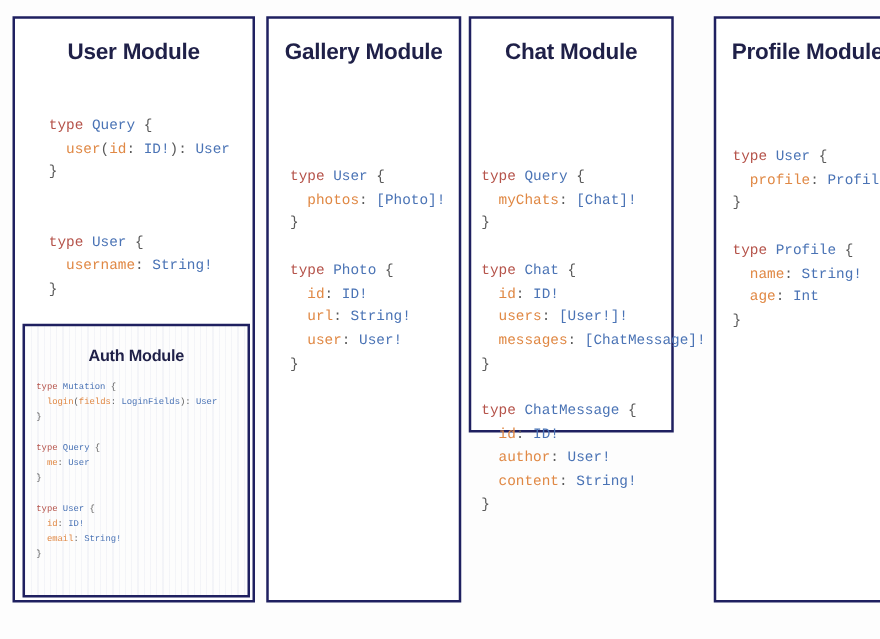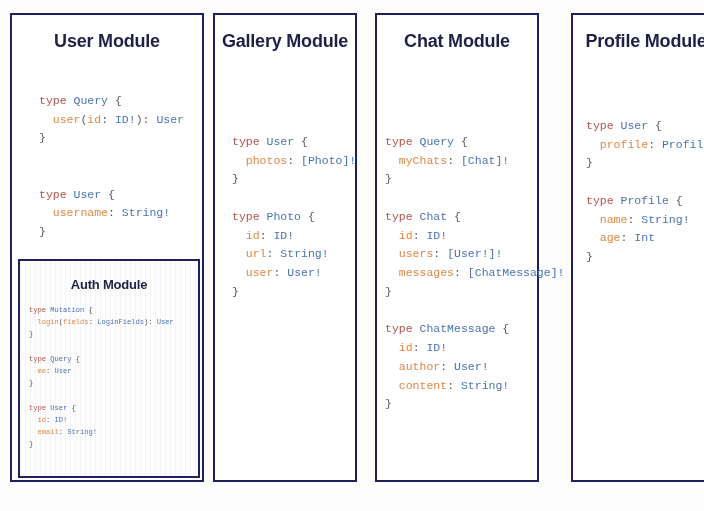--- a/index.html
+++ b/index.html
@@ -13,22 +13,22 @@
   .canvas{position:absolute;inset:0;}
 
   .card{
     position:absolute;
     background:#ffffff;
     border:2px solid #1f2060;
     box-sizing:border-box;
     box-shadow:0 0 0 1px #ffffff inset;
   }
   #card-user    {left:10px; top:13px; width:194px; height:469px;}
-  #card-gallery {left:213px;top:13px; width:144px; height:469px;}
-  #card-chat    {left:375px;top:13px; width:164px; height:469px;}
+  #card-gallery {left:213px;top:13px; width:156px; height:469px;}
+  #card-chat    {left:375px;top:13px; width:164px; height:333px;}
   #card-profile {left:547px;top:13px; width:150px; height:469px;margin-left:24px;}
 
   .card-title{
     text-align:center;
     font-weight:bold;
     color:#1f2048;
     font-size:18px;
     letter-spacing:-0.2px;
     margin-top:17px;
     line-height:1.1;

